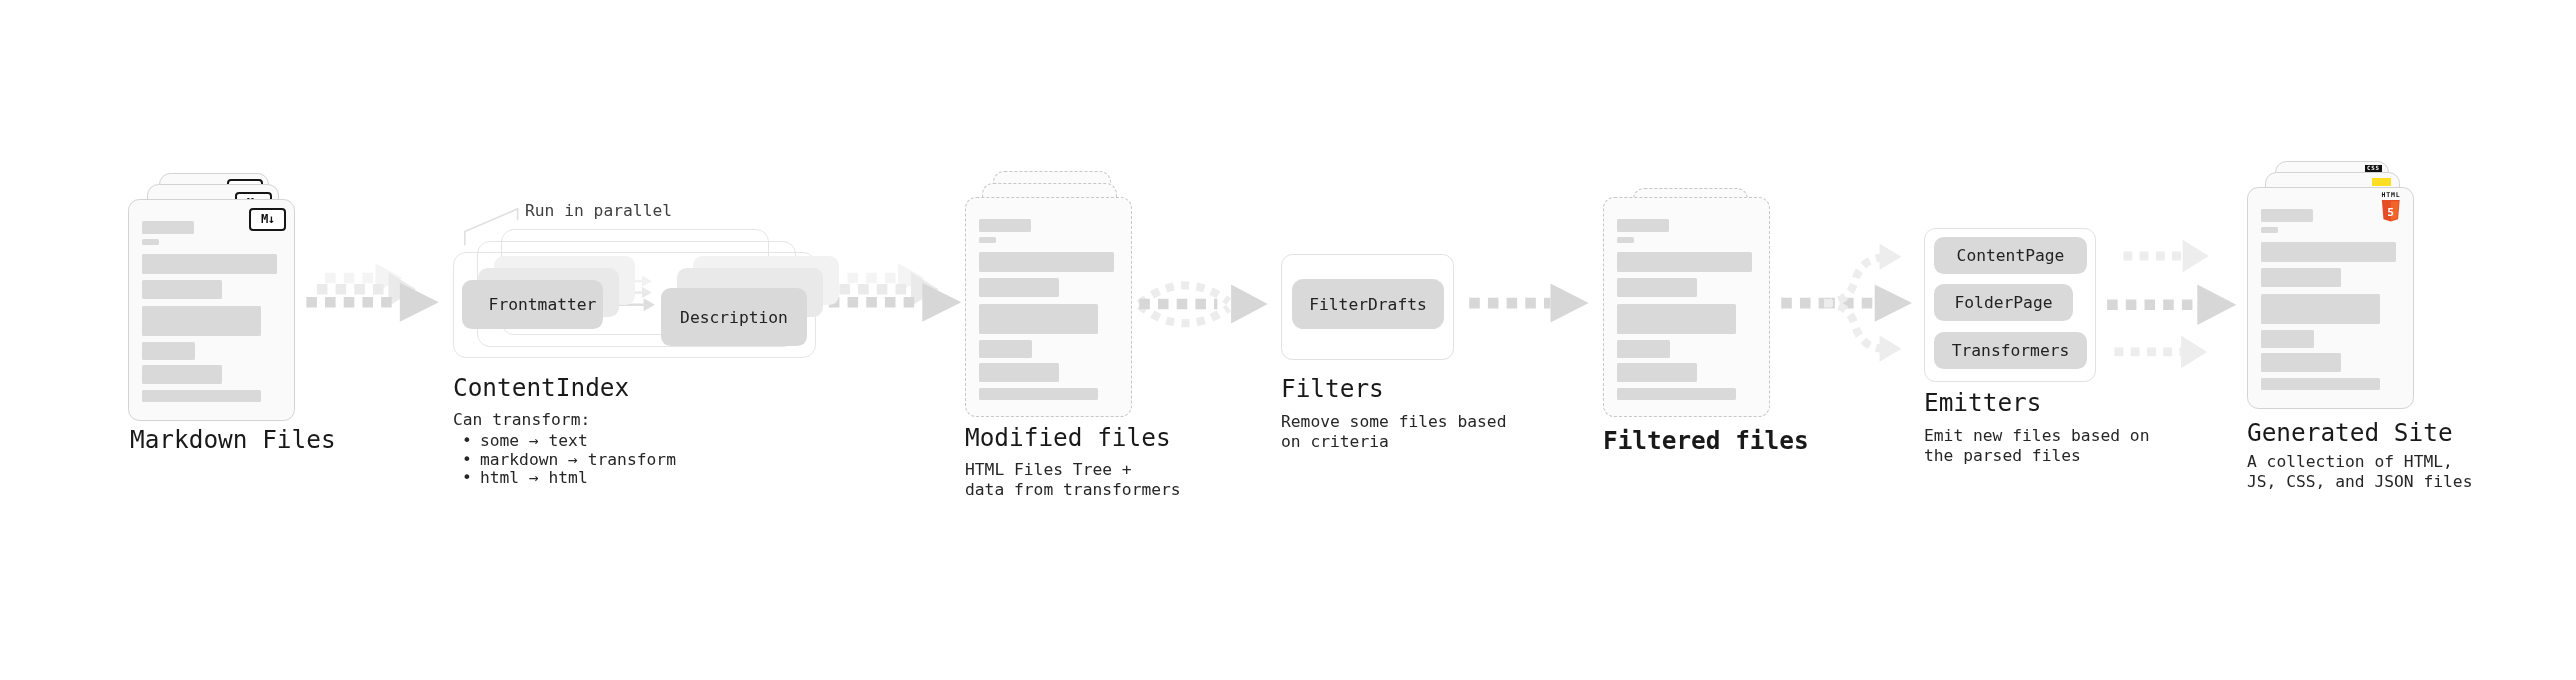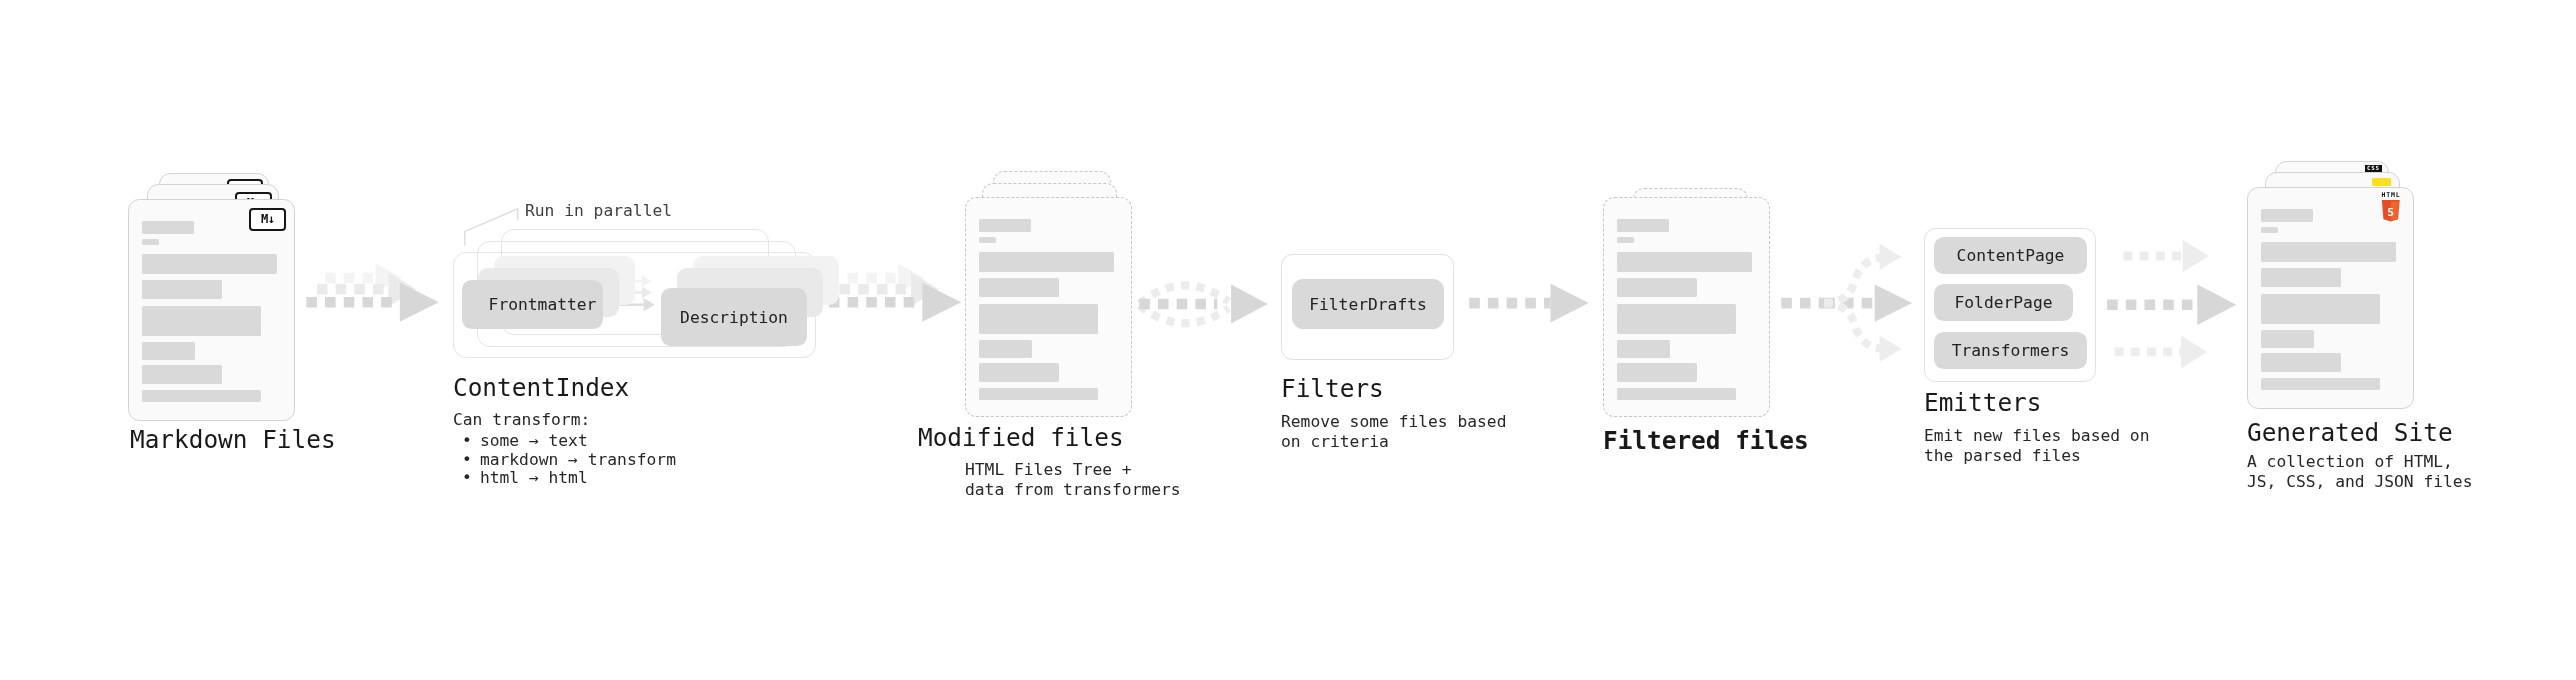--- a/index.html
+++ b/index.html
@@ -184,21 +184,21 @@
           <div class="bar" style="width: 52px; height: 13px; margin-bottom: 4.9px;"></div>
           <div class="bar" style="width: 17px; height: 5.7px; margin-bottom: 9px;"></div>
           <div class="bar" style="width: 135px; height: 20.3px; margin-bottom: 5.7px;"></div>
           <div class="bar" style="width: 80px; height: 19.5px; margin-bottom: 6.5px;"></div>
           <div class="bar" style="width: 119px; height: 30px; margin-bottom: 6.5px;"></div>
           <div class="bar" style="width: 53px; height: 18px; margin-bottom: 4.9px;"></div>
           <div class="bar" style="width: 80px; height: 19.5px; margin-bottom: 5.7px;"></div>
           <div class="bar" style="width: 119px; height: 12.2px; margin-bottom: 0px;"></div>
         </div>
     </div>
-    <div class="heading" style="left:918px;top:424px;">Modified files</div>
+    <div class="heading" style="left:965px;top:424px;">Modified files</div>
     <div class="abs" style="left:965px;top:460px;">
       <div class="body-line">HTML Files Tree +</div>
       <div class="body-line">data from transformers</div>
     </div>
   </div>
 
   <div>
     <div class="card" style="left:1281px;top:254px;width:173px;height:106px;"></div>
     <div class="pill" style="left:1292px;top:279px;width:152px;height:50px;border-radius:11.4px;">
       <span>FilterDrafts</span>

